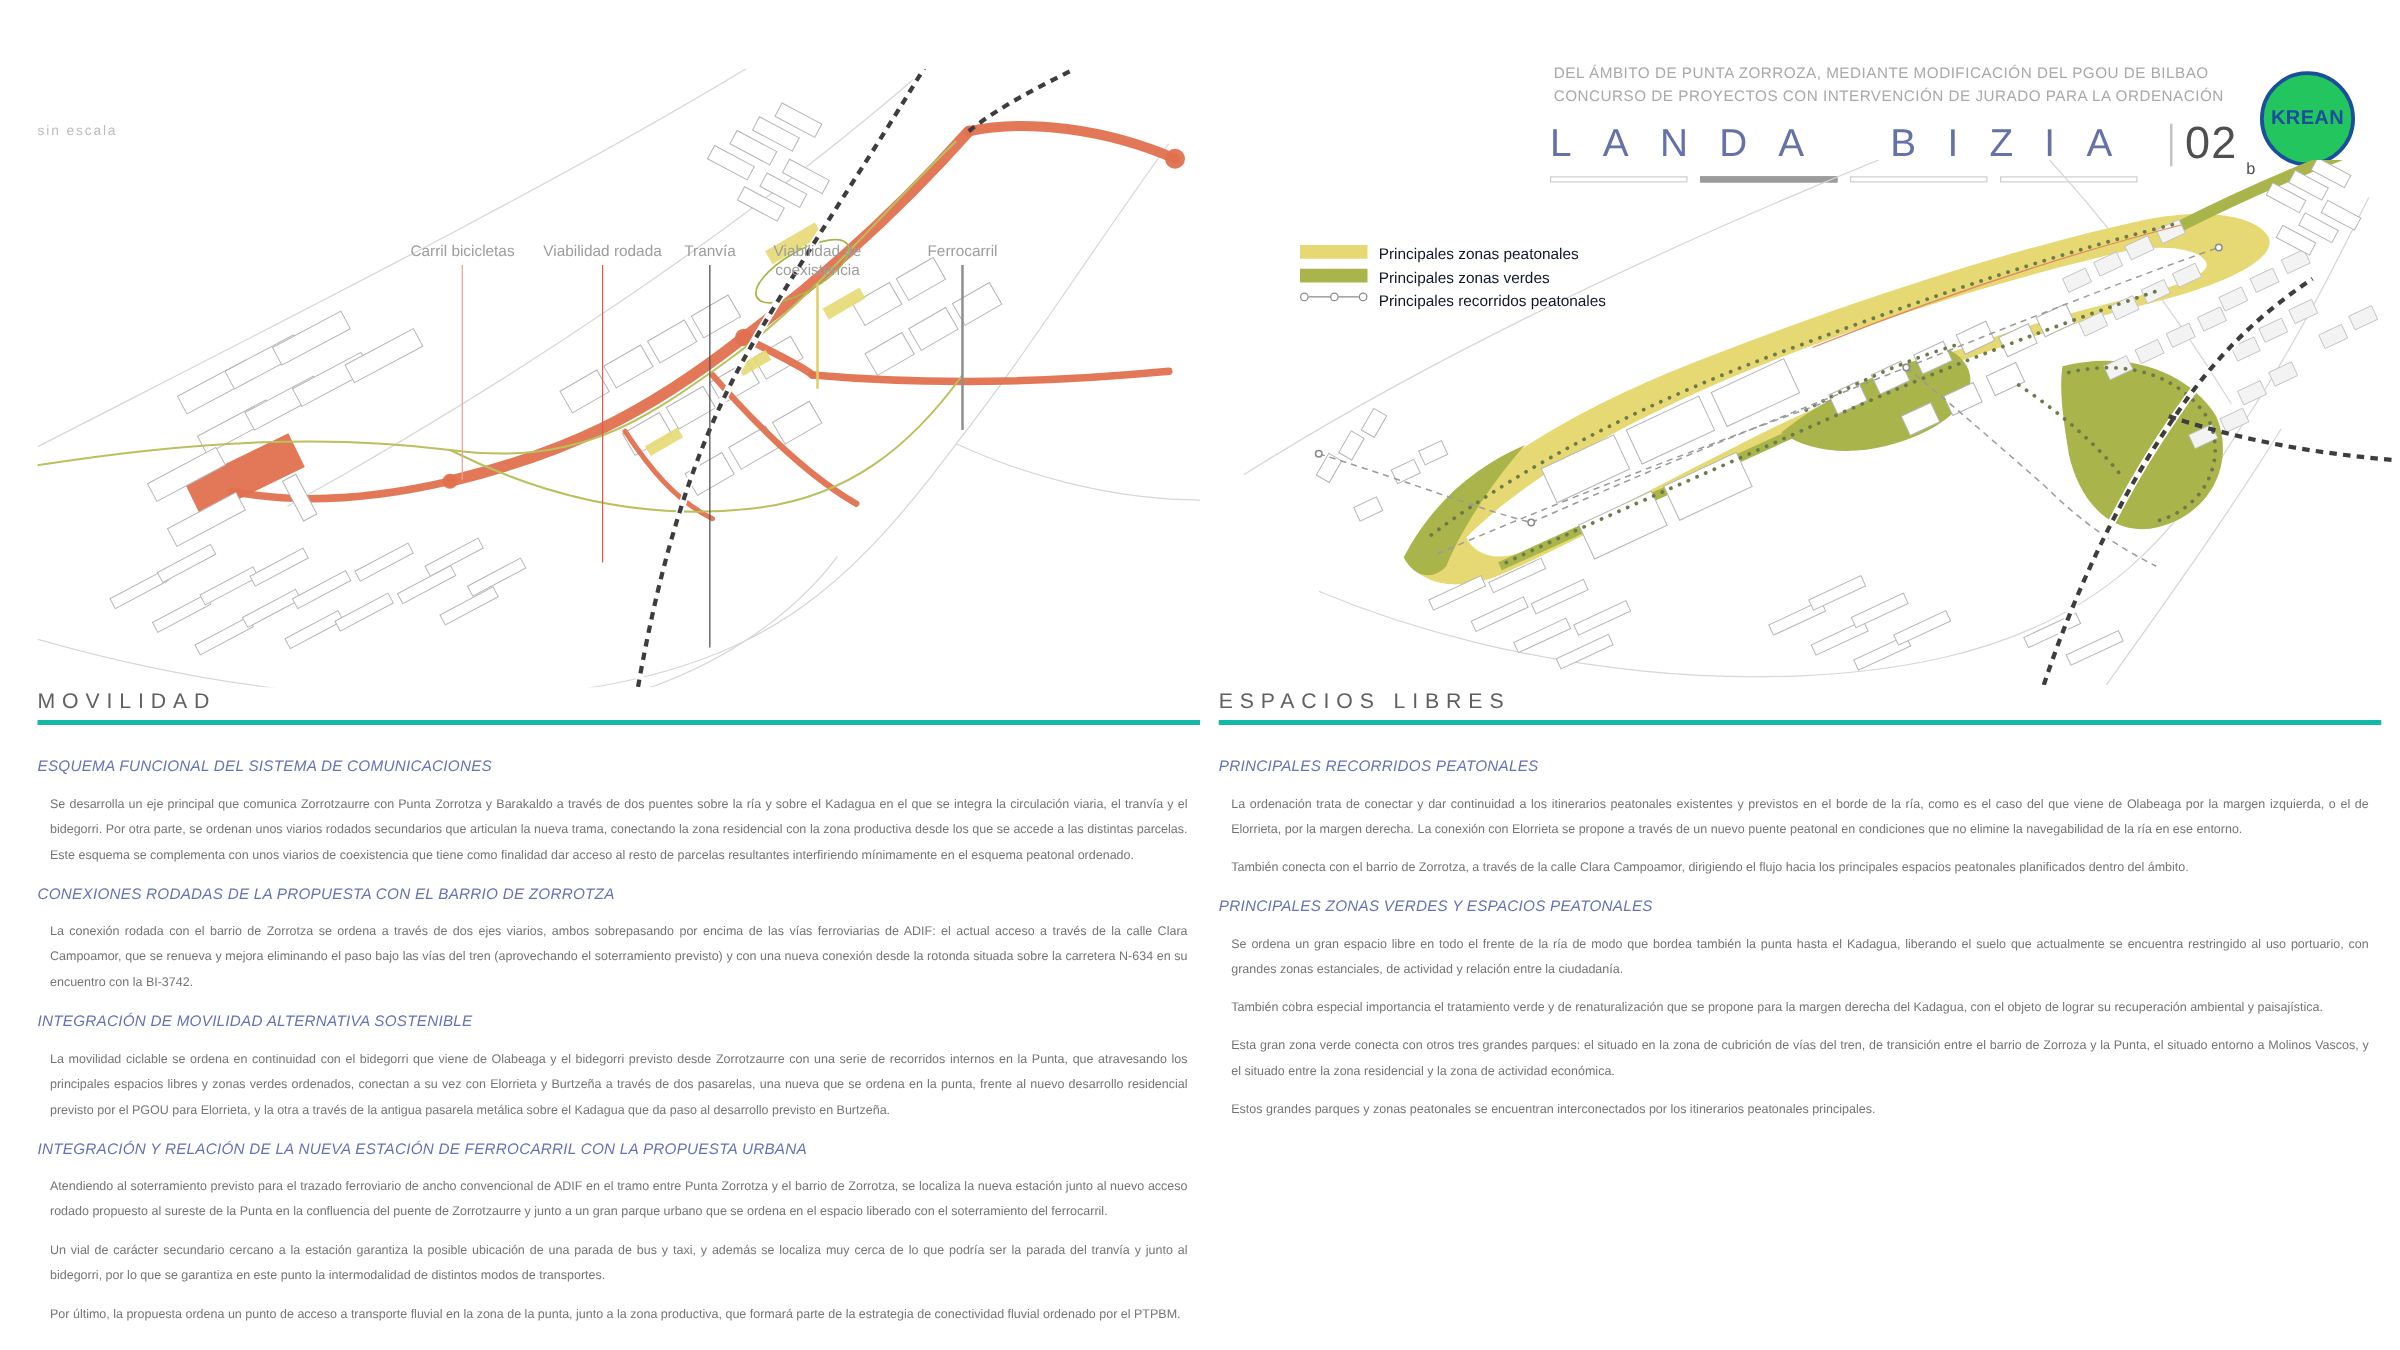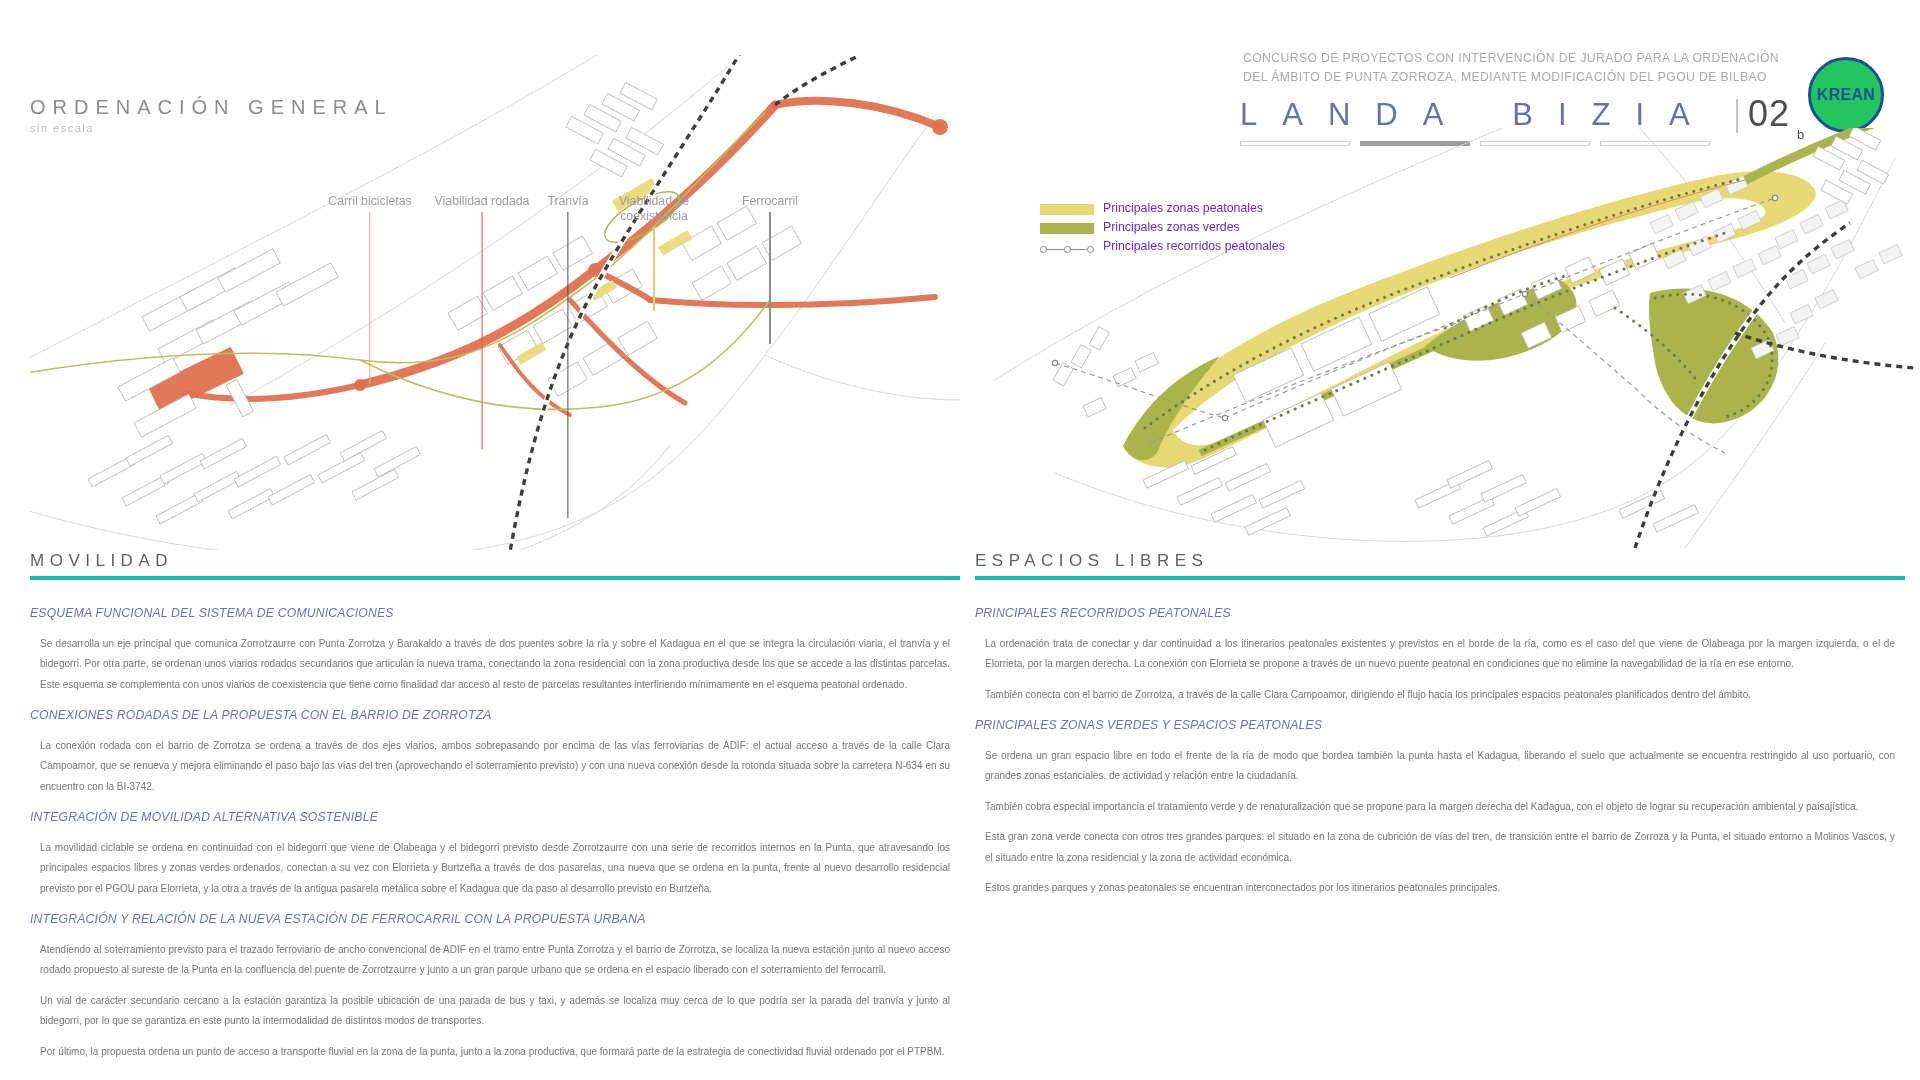--- a/index.html
+++ b/index.html
@@ -17,21 +17,21 @@
   
   .lm-item{position:absolute;top:139px;transform:translateX(-50%);text-align:center;
            font-size:12.3px;color:#9d9d9d;line-height:15px;white-space:nowrap;}
   .lm-3{white-space:normal;width:96px;}
   .lm-0{left:340px}.lm-1{left:452px}.lm-2{left:538px}.lm-3{left:624px}.lm-4{left:740px}
   .lm-line{width:1.4px;margin:3px auto 0;}
   .lm-0 .lm-line{height:172px}.lm-1 .lm-line{height:238px}.lm-2 .lm-line{height:306px}
   .lm-3 .lm-line{height:84px}.lm-4 .lm-line{height:132px}
   
   .rl-legend{position:absolute;left:45px;top:68px;}
-  .rl-row{display:flex;align-items:flex-end;gap:9px;height:19px;font-size:12.3px;color:#6d28d9;}
+  .rl-row{display:flex;align-items:flex-start;gap:9px;height:19px;font-size:12.3px;color:#0f172a;}
   .rl-swatch{width:54px;height:11px;flex:none;}
   .rl-route{width:54px;display:flex;align-items:center;flex:none;}
   .rl-dot{width:7px;height:7px;border:1.4px solid #8a8a8a;border-radius:50%;background:#fff;
           box-sizing:border-box;flex:none;}
   .rl-dash{flex:1;height:1.4px;background:#8a8a8a;}
   
   .statement{position:absolute;left:1243px;top:49px;width:575px;font-size:12.2px;
              line-height:18.5px;color:#a9a9a9;letter-spacing:.4px;}
   .big-title{position:absolute;left:1240px;top:97px;font-size:31px;letter-spacing:25px;
              word-spacing:12px;color:var(--title_blue);white-space:nowrap;}
@@ -68,21 +68,20 @@
   .gzl{fill:none;stroke:var(--zone_green);}
   .trees{fill:none;stroke:#6d7b4a;stroke-width:3;stroke-dasharray:.1 7.5;stroke-linecap:round;}
   .ped{fill:none;stroke:#9a9a9a;stroke-width:1.2;stroke-dasharray:5 4;}
   .pednode{fill:#fff;stroke:#8a8a8a;stroke-width:1.2;}
   .bikethin{fill:none;stroke:#e08a5f;stroke-width:1;}
 </style>
 </head>
 <body>
 
 <header class="left-head">
-  <div class="left-title">ORDENACIÓN GENERAL</div>
   <div class="left-sub">sin escala</div>
 </header>
 
 <div class="map" id="left-map">
   <svg width="930" height="495" viewBox="0 0 930 495">
     <defs>
       <rect id="b1" width="62" height="16"></rect>
       <rect id="b2" width="34" height="20"></rect>
       <rect id="b3" width="12" height="36"></rect>
       <rect id="b4" width="48" height="9"></rect>
@@ -201,22 +200,22 @@
         <div class="lm-line" style="background: rgb(221, 208, 102);"></div>
       </div>
       <div class="lm-item lm-4">
         <div class="lm-label">Ferrocarril</div>
         <div class="lm-line" style="background: rgb(143, 143, 143);"></div>
       </div>
     </div>
 </div>
 
 <div class="statement">
+  <div>DEL ÁMBITO DE PUNTA ZORROZA, MEDIANTE MODIFICACIÓN DEL PGOU DE BILBAO</div>
   <div>CONCURSO DE PROYECTOS CON INTERVENCIÓN DE JURADO PARA LA ORDENACIÓN</div>
-  <div>DEL ÁMBITO DE PUNTA ZORROZA, MEDIANTE MODIFICACIÓN DEL PGOU DE BILBAO</div>
 </div>
 <div class="big-title">LANDA BIZIA</div>
 <div class="title-sep"></div>
 <div class="sheet-no">02</div>
 <div class="sheet-suffix">b</div>
 <div class="title-bars">
   <span class="bar"></span>
   <span class="bar filled"></span>
   <span class="bar"></span>
   <span class="bar"></span>

